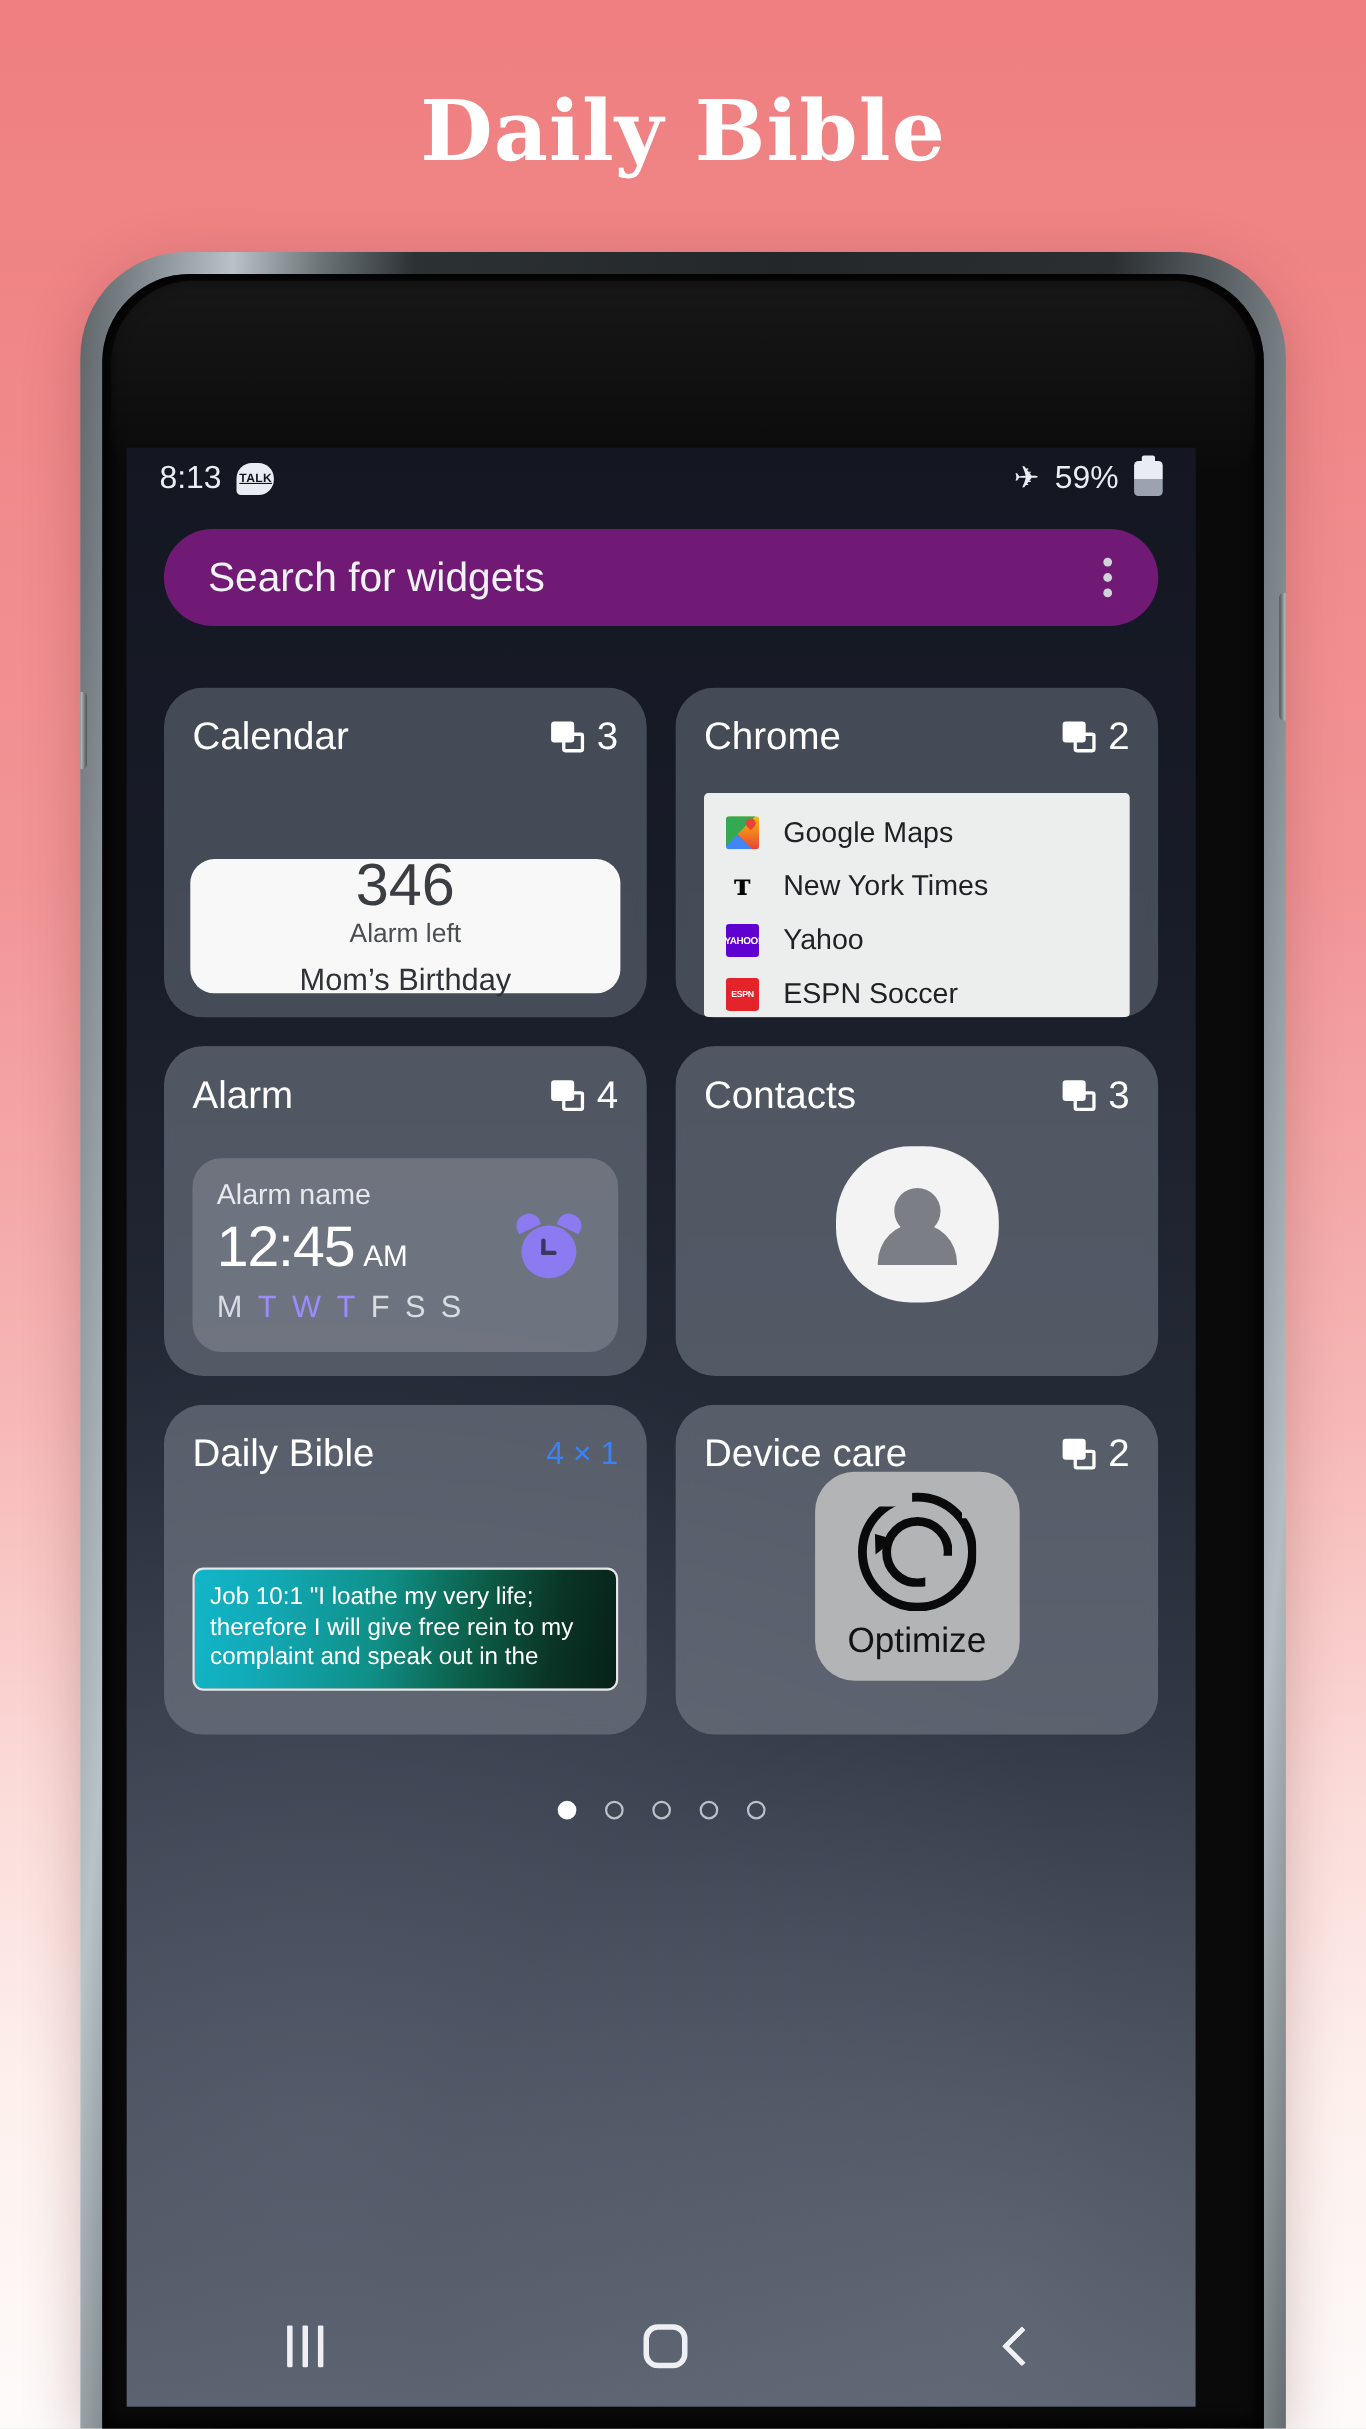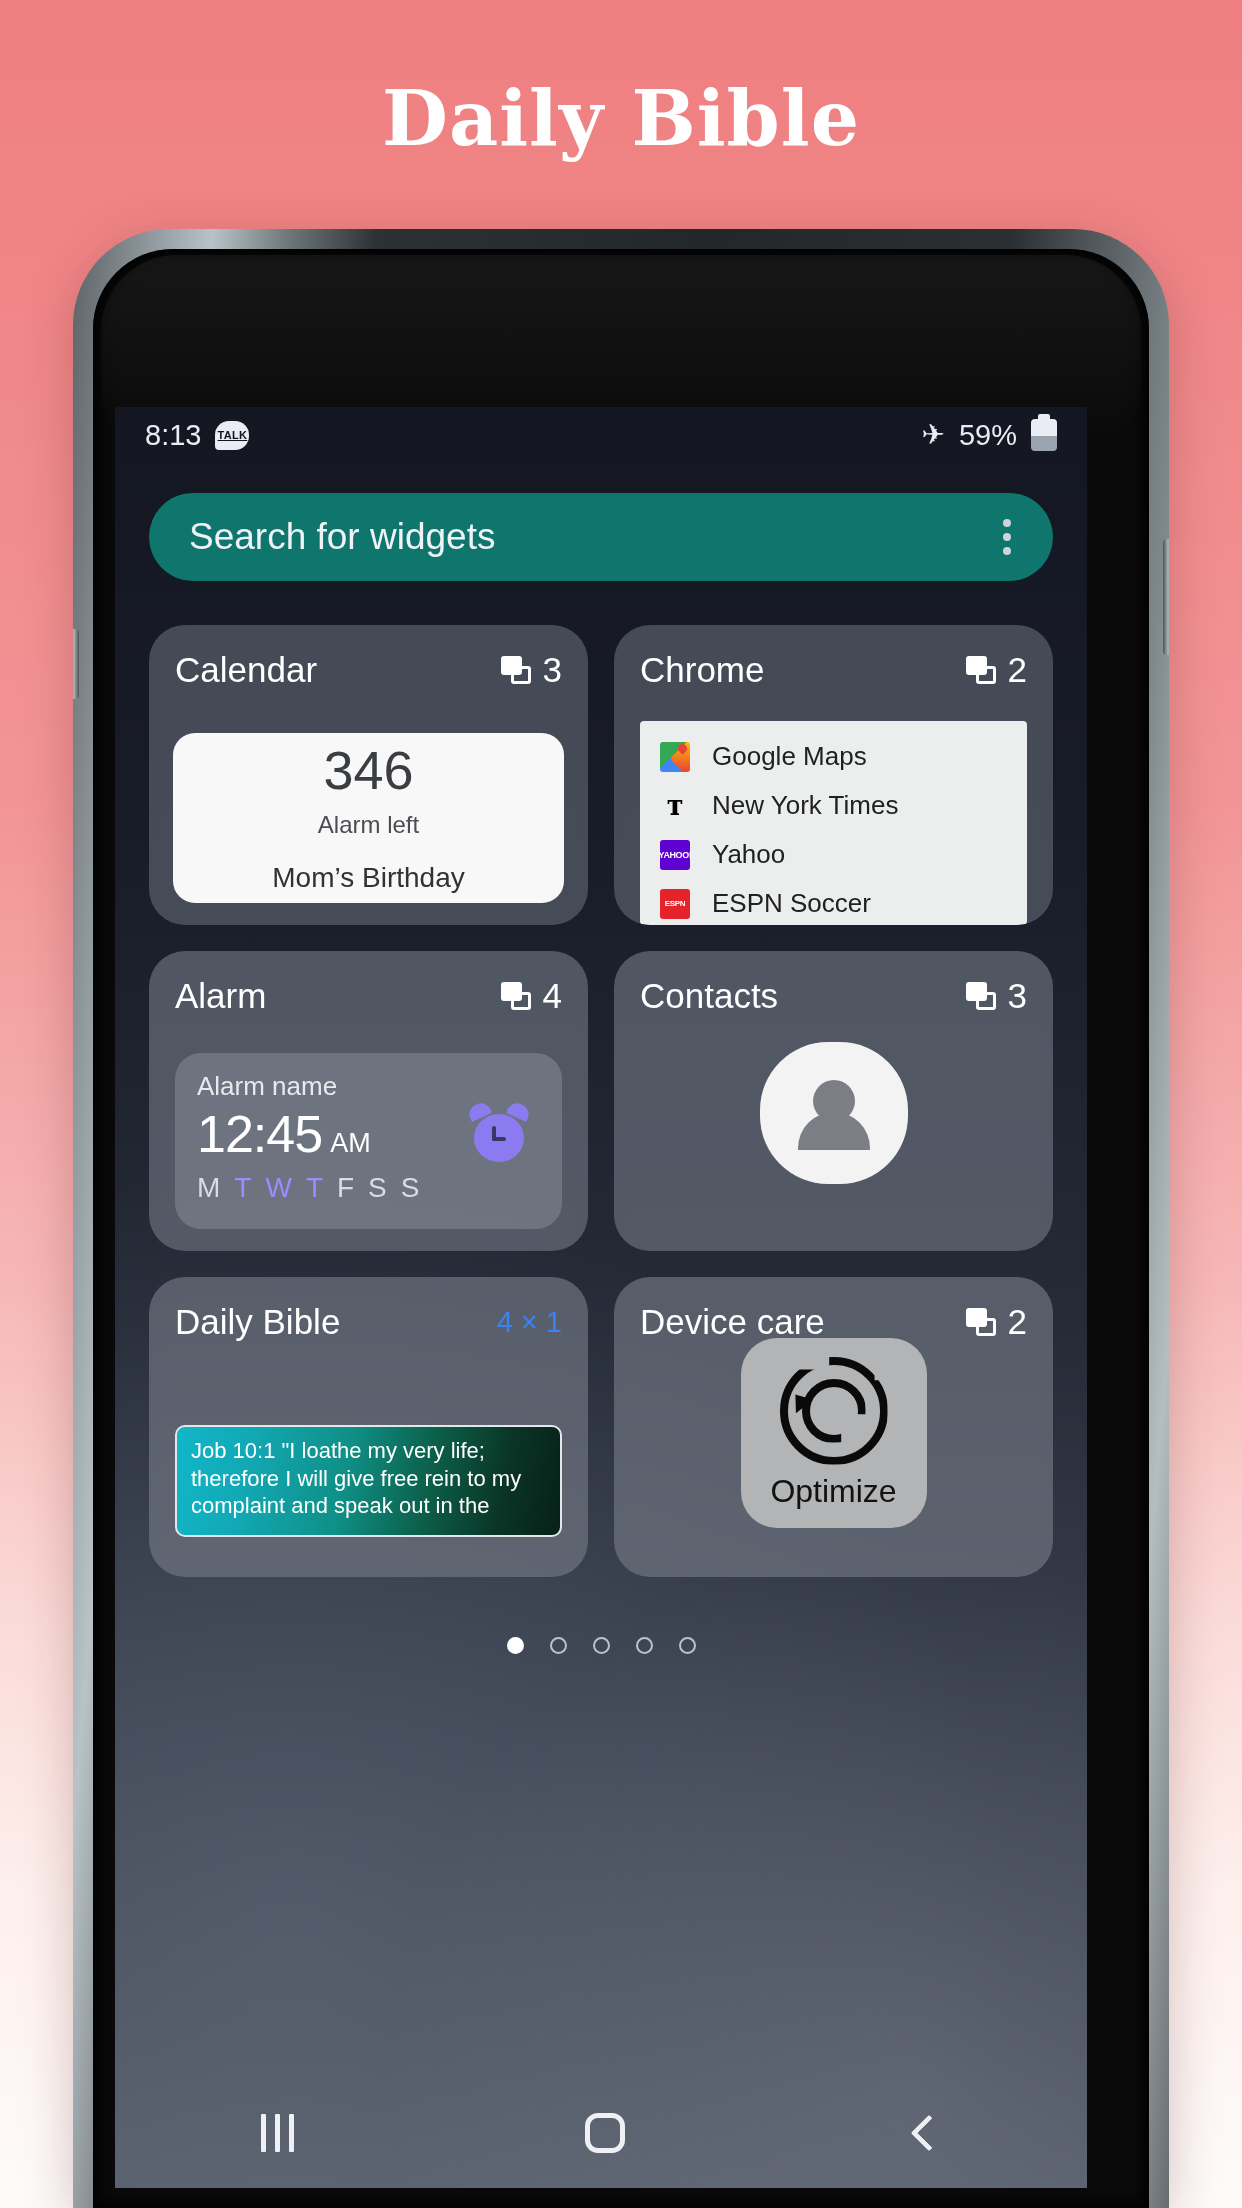--- a/index.html
+++ b/index.html
@@ -120,24 +120,23 @@
   .batt:before{
     content:"";position:absolute;left:7px;top:-5px;width:12px;height:5px;
     border-radius:2px 2px 0 0;background:#e9ecf2;
   }
 
   
   .searchbar{
     position:absolute; left:34px; top:74px;
     width:904px; height:88px;
     border-radius:44px;
-    background:#0f766e;
+    background:#701a75;
     display:flex; align-items:center; justify-content:space-between;
     padding:0 36px 0 40px;
-    margin-top:12px;
   }
   .search-text{ color:#f0f2f6; font-size:37px; }
   .kebab{ display:flex; flex-direction:column; gap:6px; padding:6px; }
   .kebab i{ width:8px;height:8px;border-radius:50%;background:#cfd3da;display:block; }
 
   
   .grid{
     position:absolute; left:34px; top:218px;
     width:904px;
     display:grid; grid-template-columns:1fr 1fr; gap:26px 26px;
@@ -167,24 +166,24 @@
     border:3px solid #ffffff; border-radius:3px; background:transparent;
   }
   .stack-icon .f{
     position:absolute; left:0; top:0; width:21px; height:19px;
     background:#ffffff; border-radius:3px;
   }
   .wsize{ color:#3b82f6; font-size:29px;text-align:center; }
 
   
   .cal-prev{
-    position:absolute; left:24px; right:24px; bottom:22px; height:170px;
+    position:absolute; left:24px; right:24px; bottom:22px; height:122px;
     background:#f8f8f8; border-radius:22px;
     display:flex; flex-direction:column; align-items:center; justify-content:center;
-    gap:13px;
+    gap:2px;
   }
   .cal-num{ font-size:54px; color:#3a3d42; line-height:1.05; }
   .cal-sub{ font-size:24px; color:#4a4d52; }
   .cal-name{ font-size:28px; color:#2f3236; margin-top:10px; }
 
   
   .chrome-prev{
     position:absolute; left:26px; right:26px; bottom:0; top:96px;
     background:#eceded; border-radius:4px;
     padding:14px 6px 0 20px;

